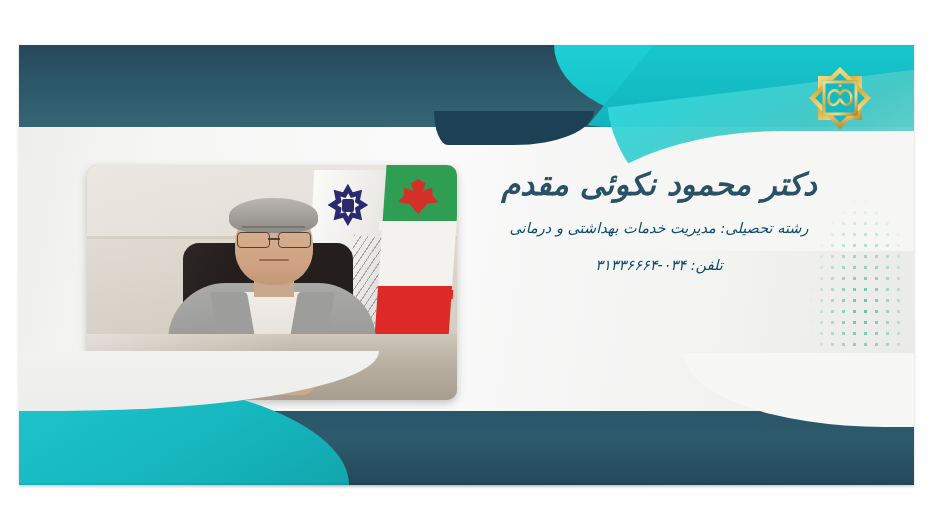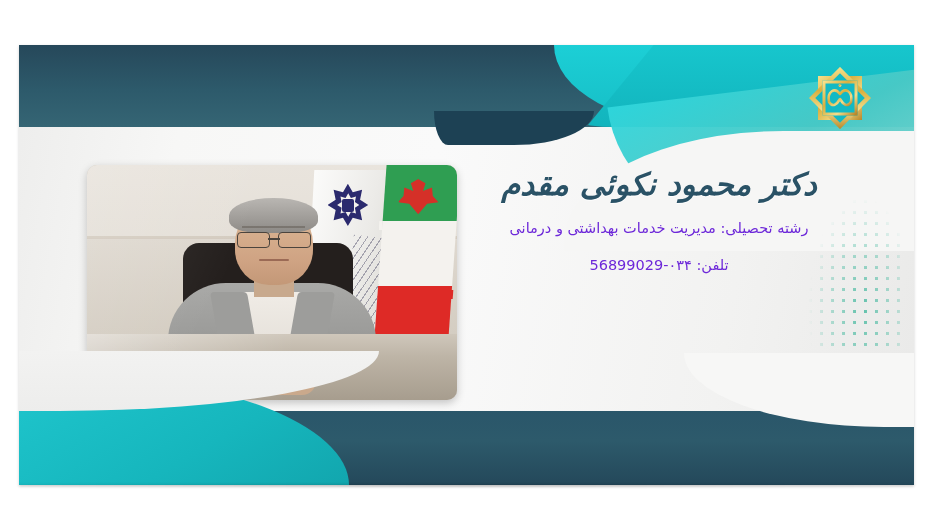--- a/index.html
+++ b/index.html
@@ -195,22 +195,22 @@
     text-align:center;direction:rtl;
   }
   .name{
     font-family:"DejaVu Serif","Liberation Serif",serif;
     font-size:31px;color:#2a5266;letter-spacing:.5px;
     font-style:italic;font-weight:600;
     line-height:1.25;margin:0 0 14px 0;
     text-shadow:0 1px 0 rgba(255,255,255,.8);
   }
   .line{
-    font-size:14.5px;color:#6d28d9;line-height:1.5;
-    margin:0 0 15px 0;white-space:nowrap;
+    font-size:14.5px;color:#0c4a6e;line-height:1.5;
+    margin:0 0 15px 0;white-space:nowrap;font-style:italic;
   }
   .line.email{font-size:13.5px;}
 
   
   .btns{
     position:absolute;left:500px;top:390px;width:330px;height:48px;
     display:flex;flex-direction:row-reverse;gap:24px;align-items:center;
   }
   .pill{
     position:relative;
@@ -309,21 +309,21 @@
         <div class="hands"></div>
       </div>
       <div class="photo-gloss"></div>
     </div>
 
     <div class="photo-refl"></div>
 
     <div class="info">
       <div class="name">دکتر محمود نکوئی مقدم</div>
       <div class="line">رشته تحصیلی: مدیریت خدمات بهداشتی و درمانی</div>
-      <div class="line">تلفن: ۰۳۴-56899029</div>
+      <div class="line">تلفن: ۰۳۴-۳۱۳۳۶۶۶۴</div>
     </div>
 
     <div class="btns">
 
       <div class="pill">
         <span class="t">رزومه(CV)</span>
       </div>
 
       <div class="pill">
         <span class="t">علم سنجی</span>

